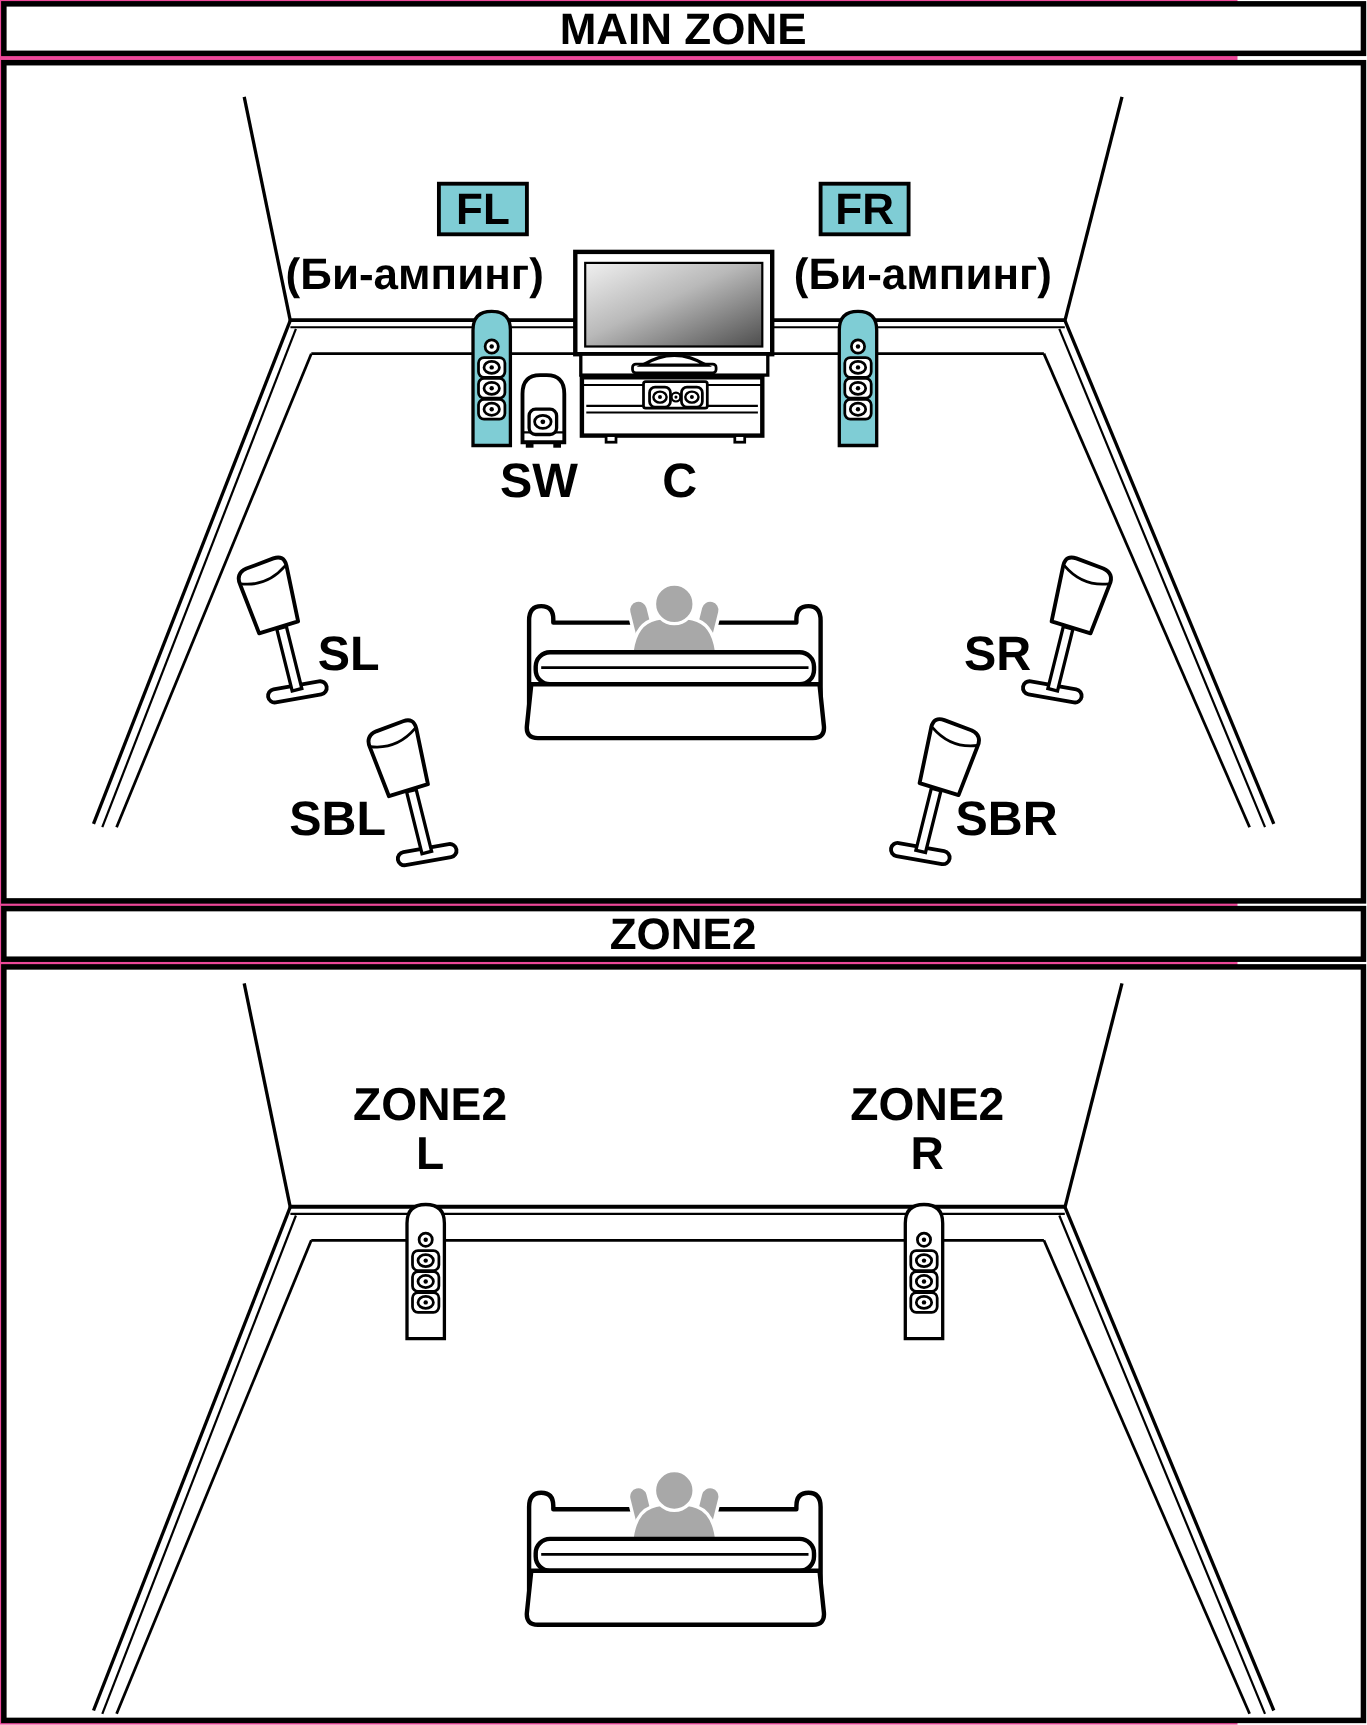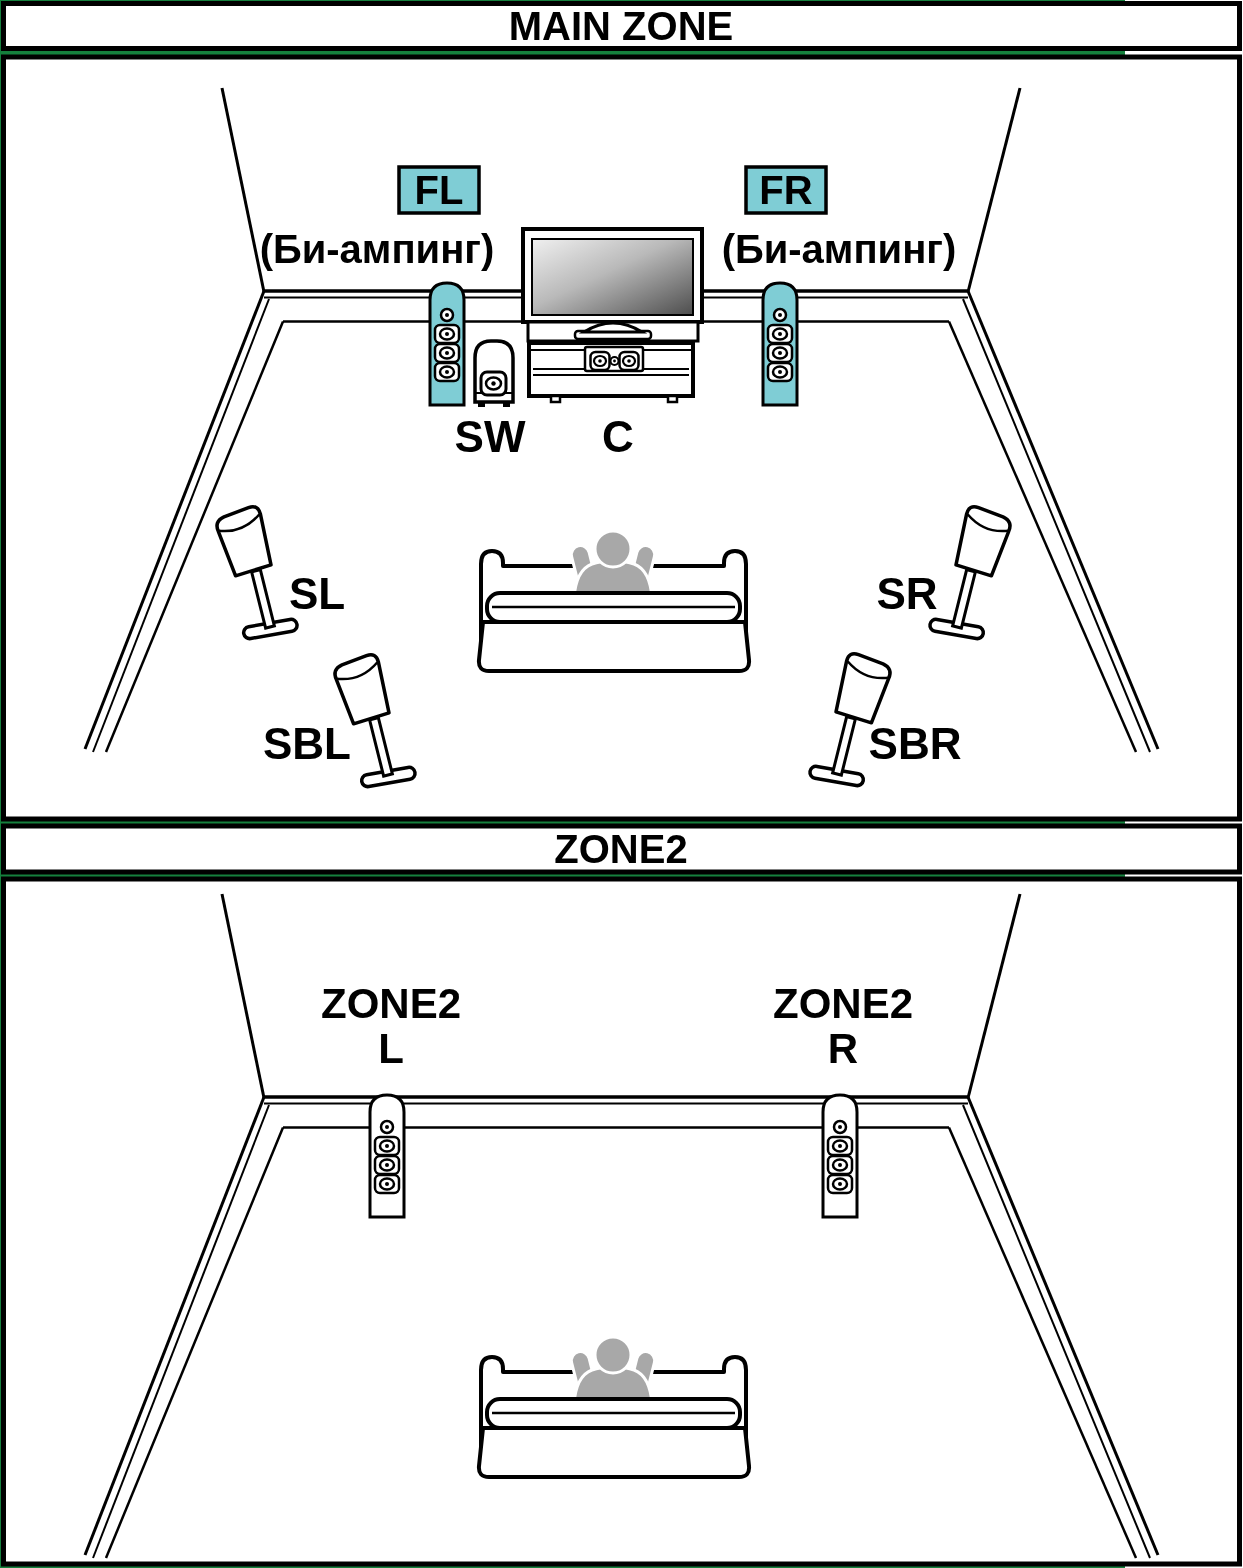--- a/index.html
+++ b/index.html
@@ -1,16 +1,16 @@
 <!DOCTYPE html>
 <html><head>
 <meta charset="utf-8">
 <style>
   html,body{margin:0;padding:0;background:#fff;}
-  .page{width:1125px;height:1568px;position:relative;background:#15803d;}
+  .page{width:1125px;height:1568px;position:relative;background:#ec4899;}
   svg{display:block;}
   text{font-family:"Liberation Sans","DejaVu Sans",sans-serif;font-weight:bold;fill:#000;text-anchor:middle;}
   .t-title{font-size:40px;}
   .t-badge{font-size:40px;}
   .t-note{font-size:40px;}
   .t-label{font-size:44px;}
   .t-z2{font-size:42px;}
   .ln{stroke:#000;fill:none;}
   .box{fill:#fff;stroke:#000;stroke-width:5;}
 </style>

